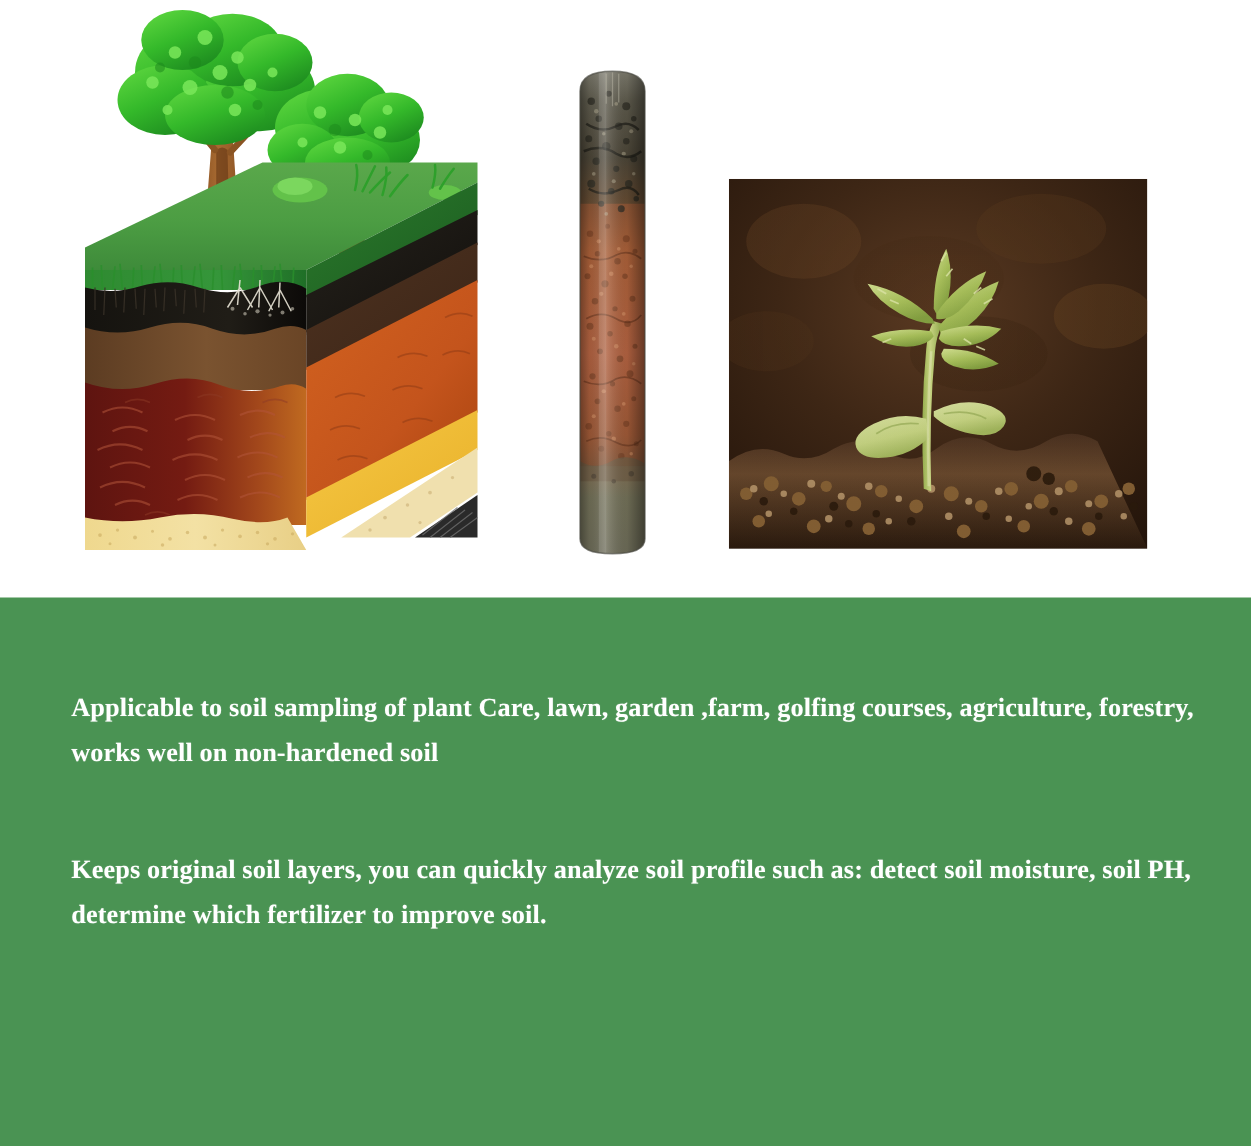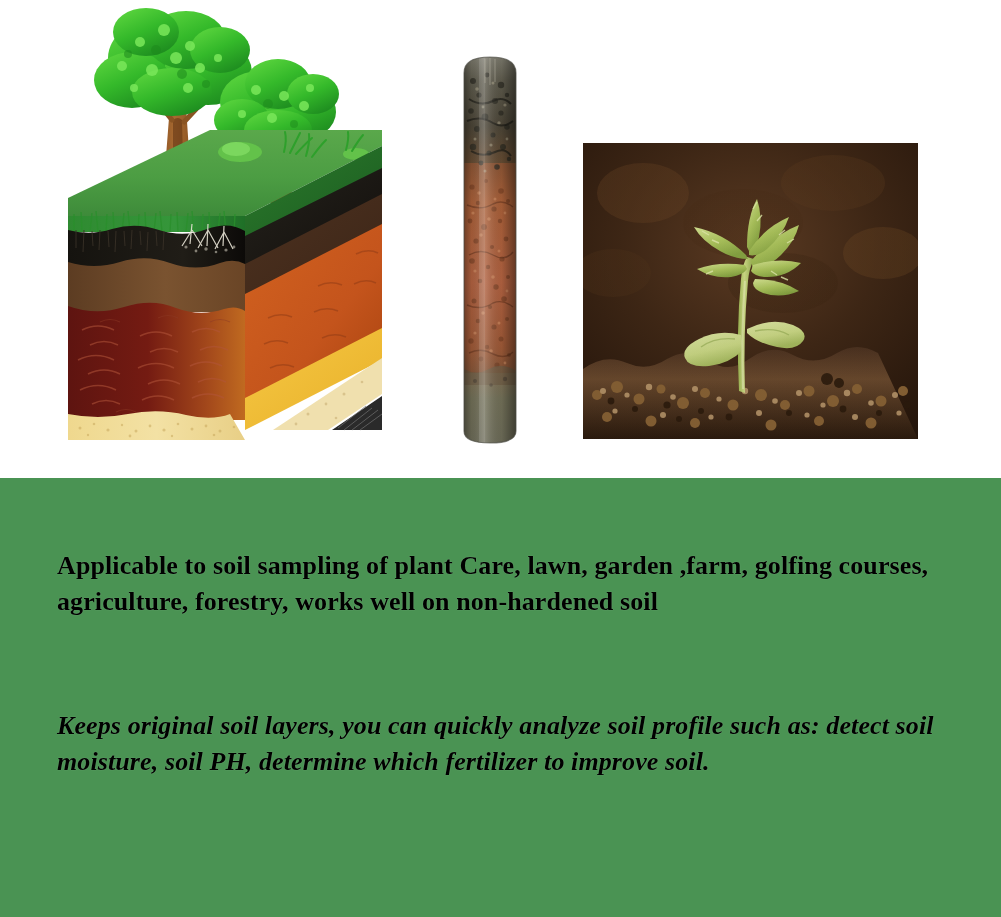--- a/index.html
+++ b/index.html
@@ -65,30 +65,30 @@
   }
 
   #feature-text-block {
     position: absolute;
     left: 57px;
     top: 70px;
     width: 905px;
   }
 
   .feature-paragraph {
-    color: #000000;
+    color: #ffffff;
     font-family: "Liberation Serif", serif;
     font-weight: bold;
-    font-size: 26px;
+    font-size: 21px;
     line-height: 36px;
     letter-spacing: 0.1px;
     text-shadow: 0 0 1px rgba(255,255,255,0.35);
   }
 
-  #feature-paragraph-2 { margin-top: 88px; font-style: italic; }
+  #feature-paragraph-2 { margin-top: 57px; }
 </style>
 </head>
 <body>
 
 <div id="page">
 
   <div id="image-strip">
 
     <div id="soil-profile-illustration">
       <svg viewBox="0 0 330 445" xmlns="http://www.w3.org/2000/svg">

